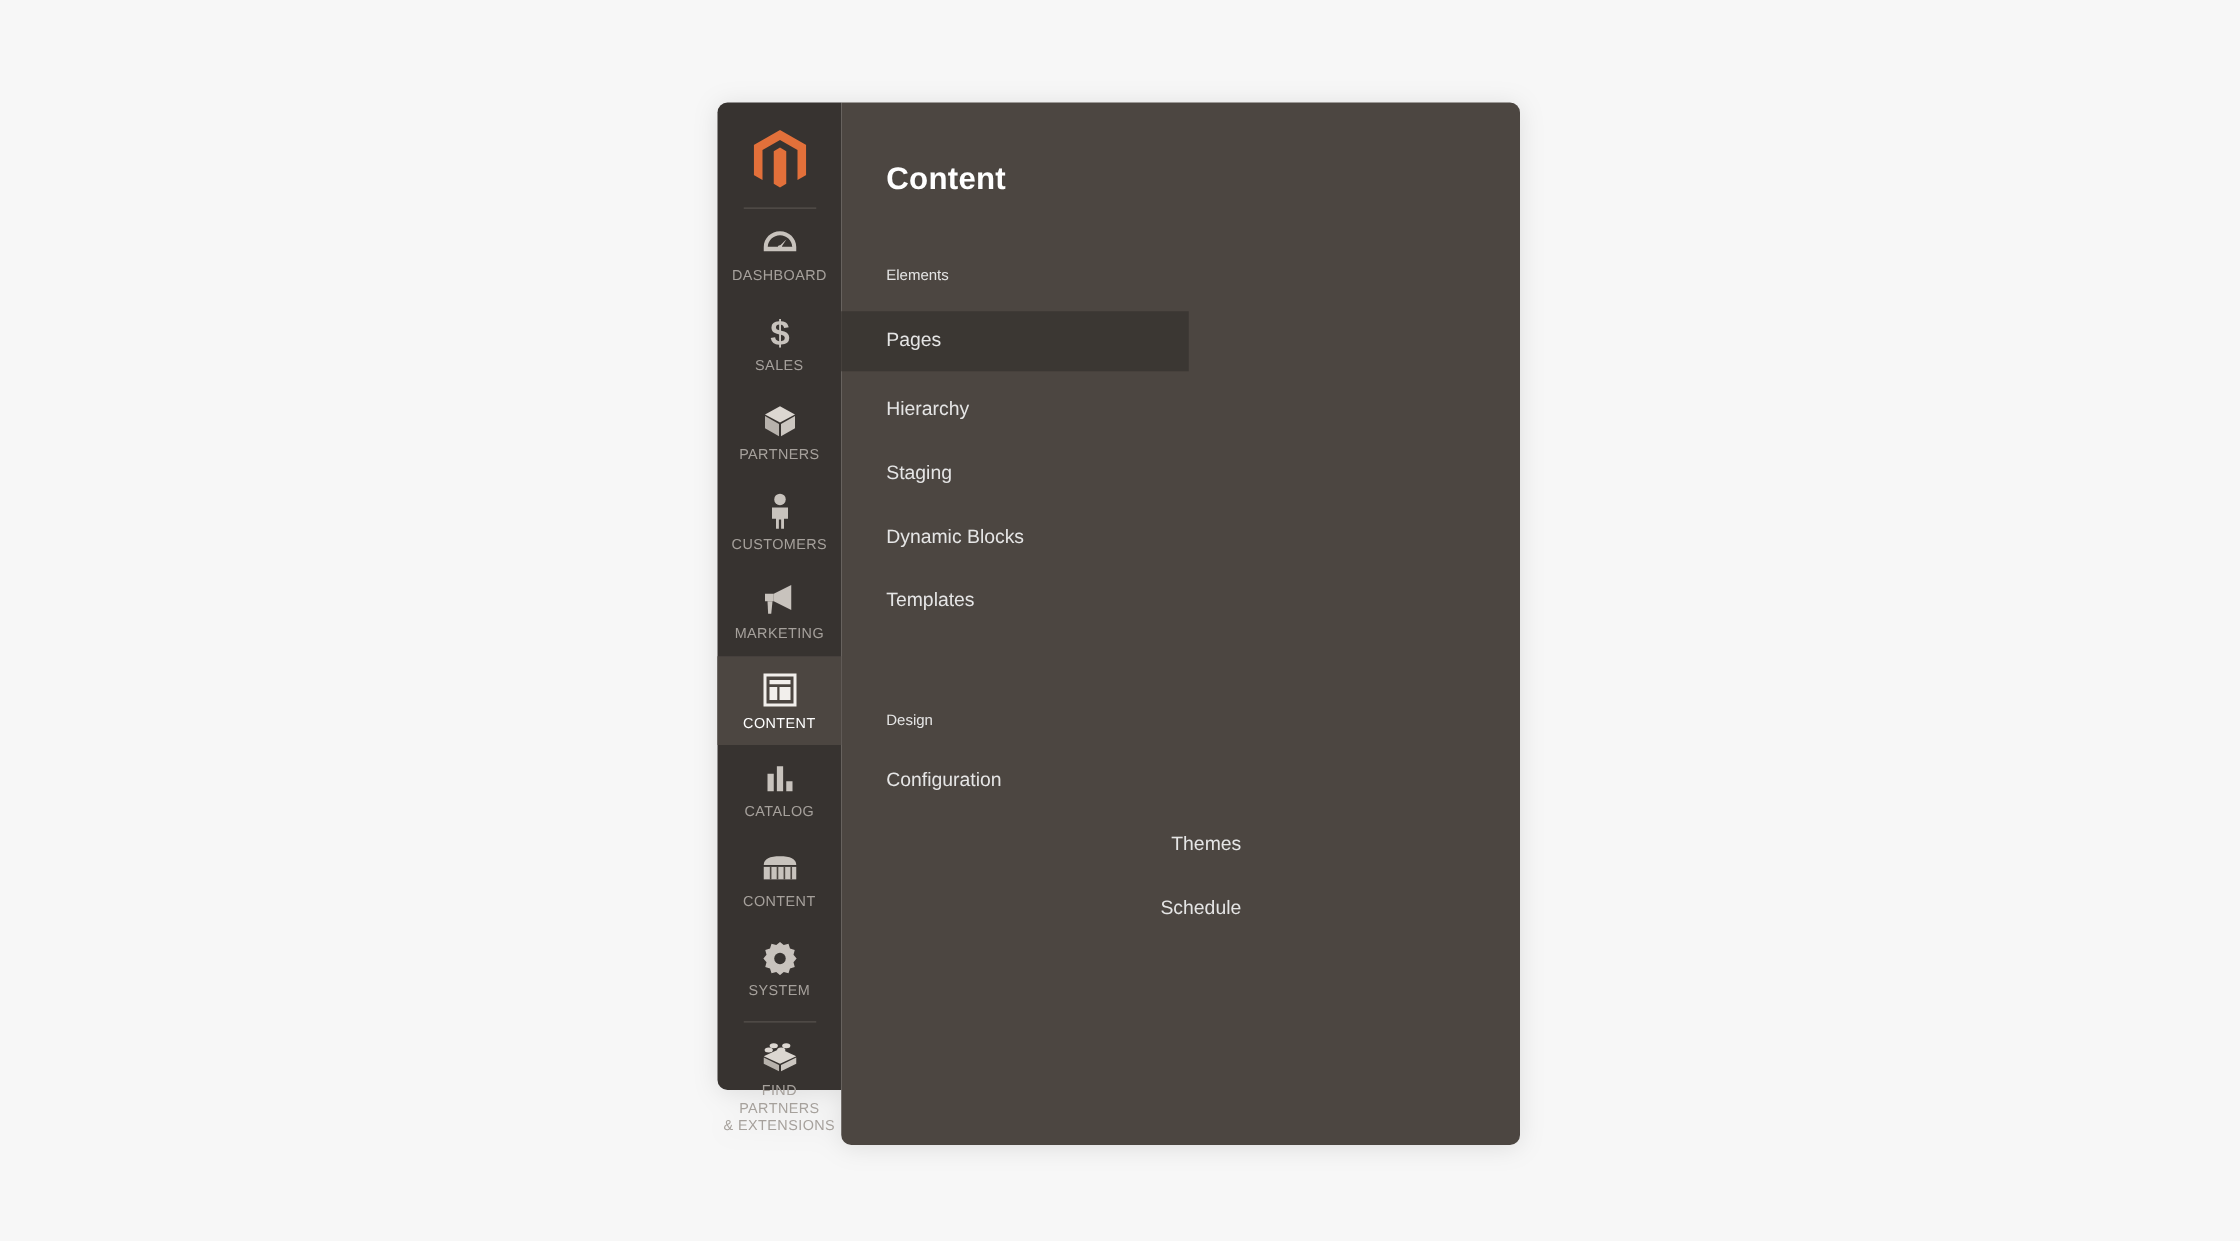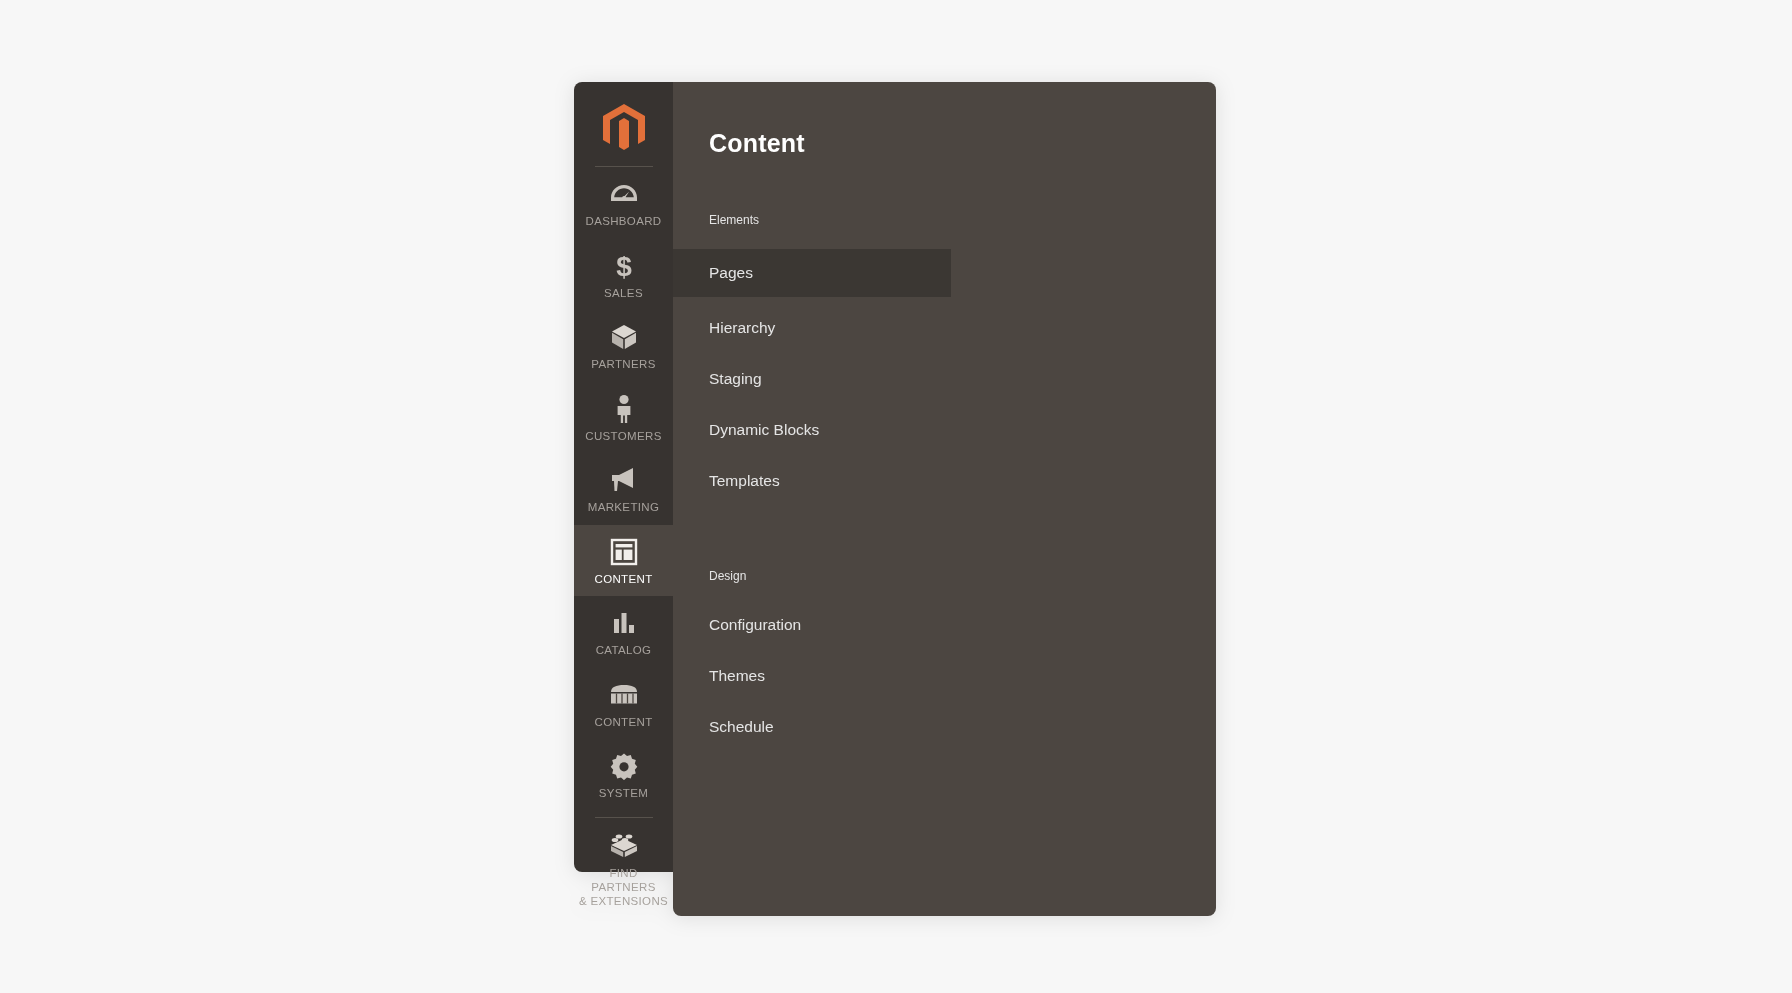--- a/index.html
+++ b/index.html
@@ -135,21 +135,21 @@
   .menu-link.selected {
     background: #3b3733;
     width: 278px;
     padding-top: 14px;
     padding-bottom: 14px;
   }
   .menu-link.staging-link { padding-left: 28px; }
 
   .elements-list .menu-link + .menu-link { margin-top: 11px; }
   .design-block { margin-top: 68px; }
-  .design-block .menu-link + .menu-link { margin-top: 11px; }
+  .design-block .menu-link + .menu-link { margin-top: 11px; text-align: right; }
 </style>
 </head>
 <body>
 
 <div id="app-panel">
 
   <nav id="sidebar">
 
     <div class="logo-wrap">
       <span>

